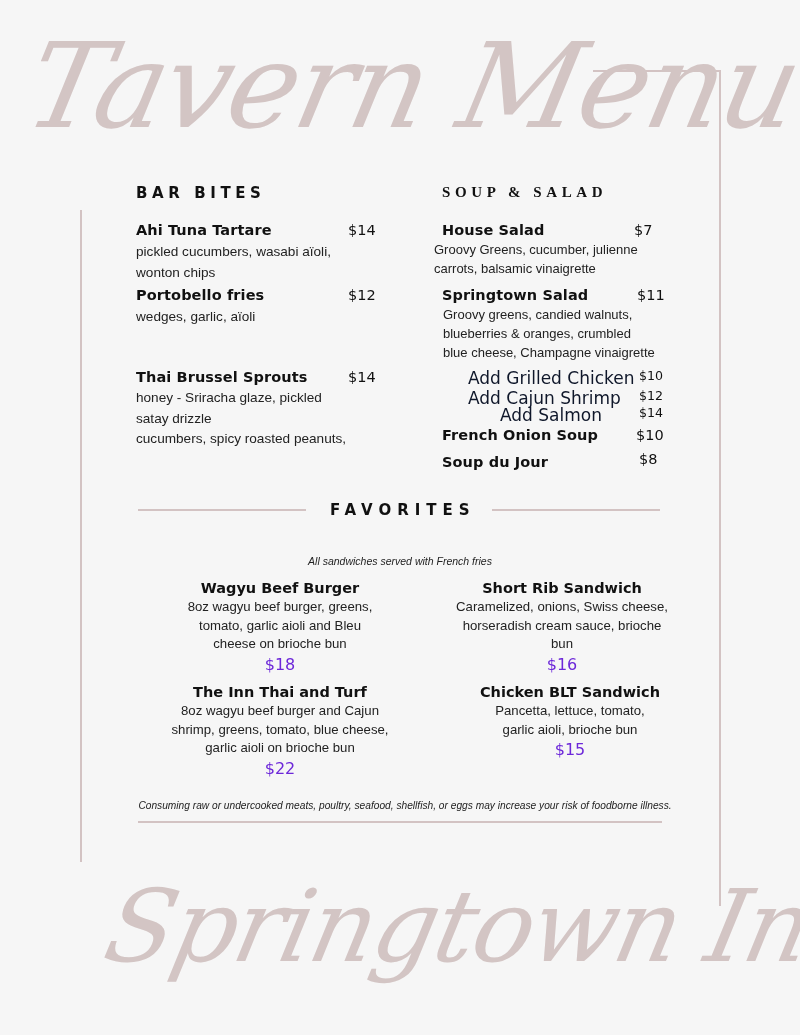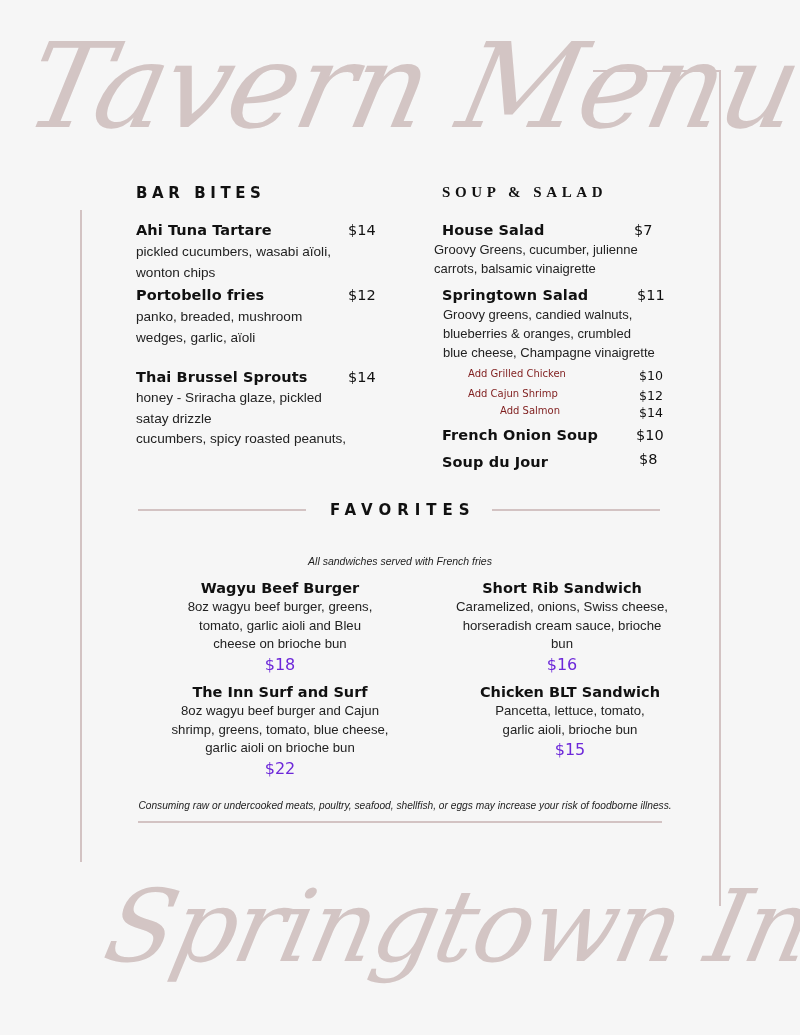--- a/index.html
+++ b/index.html
@@ -24,22 +24,22 @@
   }
   .price {
     position: absolute; font-family: "DejaVu Sans", sans-serif; font-size: 14.5px;
     color: #111; white-space: nowrap;
   }
   .desc {
     position: absolute; font-family: "Liberation Sans", sans-serif; font-size: 13.6px;
     line-height: 20.5px; color: #222;
   }
   .addon {
-    position: absolute; font-family: "DejaVu Sans", sans-serif; font-size: 10px;
-    color: #7f1d1d; white-space: nowrap;
+    position: absolute; font-family: "DejaVu Sans", sans-serif; font-size: 17px;
+    color: #0f172a; white-space: nowrap;
   }
   .addon-price {
     position: absolute; font-family: "DejaVu Sans", sans-serif; font-size: 12.6px;
     color: #111; white-space: nowrap;
   }
   .fav {
     position: absolute; text-align: center;
   }
   .fav .name {
     font-family: "DejaVu Sans", sans-serif; font-weight: bold; font-size: 14.5px;
@@ -73,21 +73,20 @@
   <div class="desc" style="left:136px; top:242px;">
     <div>pickled cucumbers, wasabi aïoli,</div>
     <div>wonton chips</div>
   </div>
 </div>
 
 <div>
   <div class="item-name" style="left:136px; top:287px;">Portobello fries</div>
   <div class="price" style="left:348px; top:287px;">$12</div>
   <div class="desc" style="left:136px; top:307px;">
-    <div>panko, breaded, mushroom</div>
     <div>wedges, garlic, aïoli</div>
   </div>
 </div>
 
 <div>
   <div class="item-name" style="left:136px; top:369px;">Thai Brussel Sprouts</div>
   <div class="price" style="left:348px; top:369px;">$14</div>
   <div class="desc" style="left:136px; top:388px;">
     <div>honey - Sriracha glaze, pickled</div>
     <div>satay drizzle</div>
@@ -153,21 +152,21 @@
   <div class="name">Short Rib Sandwich</div>
   <div class="fdesc">
     <div>Caramelized, onions, Swiss cheese,</div>
     <div>horseradish cream sauce, brioche</div>
     <div>bun</div>
   </div>
   <div class="fprice">$16</div>
 </div>
 
 <div class="fav" style="left:160px; top:682px; width:240px;">
-  <div class="name">The Inn Surf and Surf</div>
+  <div class="name">The Inn Thai and Turf</div>
   <div class="fdesc">
     <div>8oz wagyu beef burger and Cajun</div>
     <div>shrimp, greens, tomato, blue cheese,</div>
     <div>garlic aioli on brioche bun</div>
   </div>
   <div class="fprice">$22</div>
 </div>
 
 <div class="fav" style="left:450px; top:682px; width:240px;">
   <div class="name">Chicken BLT Sandwich</div>

